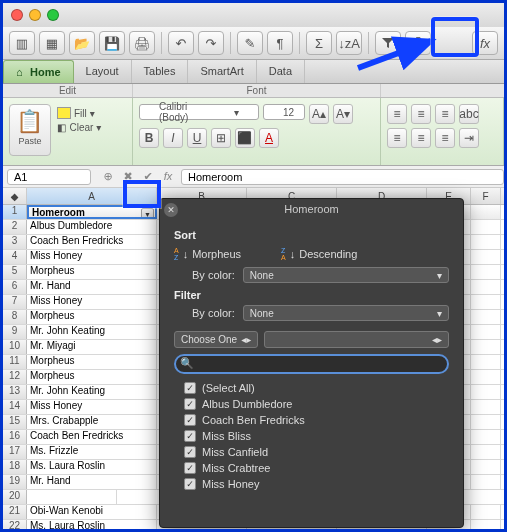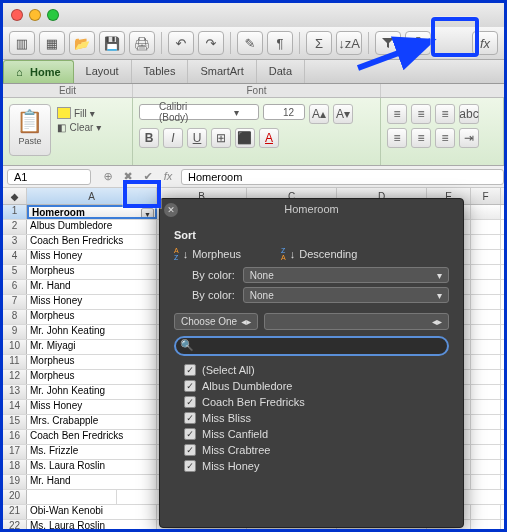--- a/index.html
+++ b/index.html
@@ -432,20 +432,21 @@
         <span>Descending</span>
       </div>
     </div>
     <div class="bycolor">
       <span>By color:</span>
       <div class="bycolor-sel">
           <span>None</span>
           <span>▾</span>
         </div>
     </div>
+    <div class="p-heading">Filter</div>
     <div class="bycolor">
       <span>By color:</span>
       <div class="bycolor-sel">
           <span>None</span>
           <span>▾</span>
         </div>
     </div>
   </div>
   <div class="choose-row">
     <div class="choose-sel">

